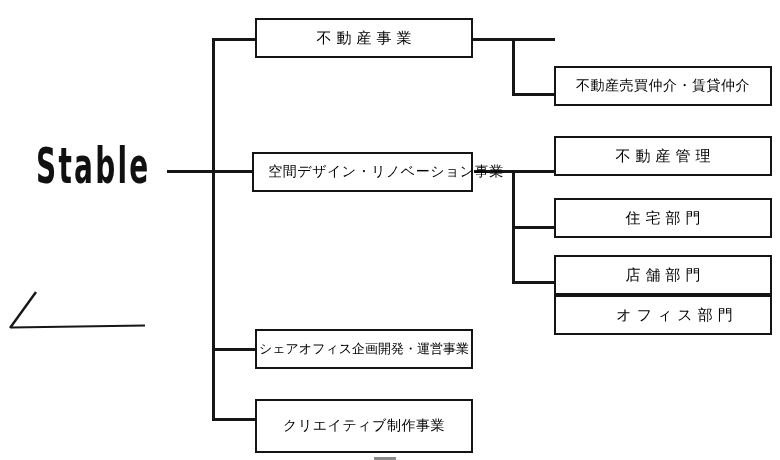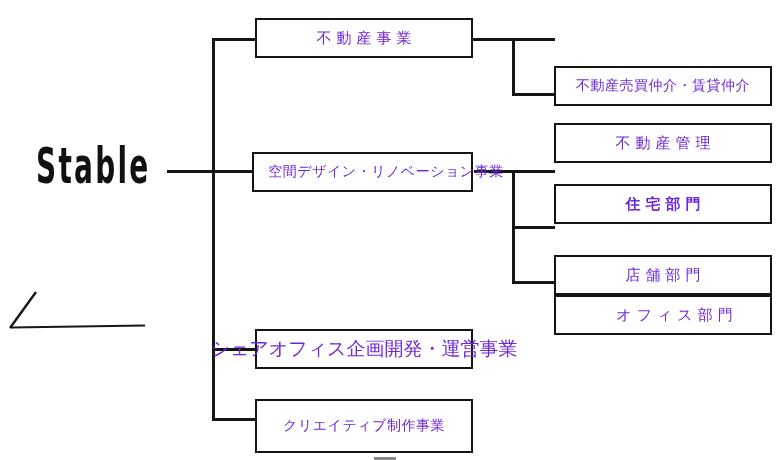--- a/index.html
+++ b/index.html
@@ -52,28 +52,28 @@
   
   .box {
     position: absolute;
     box-sizing: border-box;
     border: 2px solid #141414;
     background: #ffffff;
     display: flex;
     align-items: center;
     justify-content: center;
     text-align: center;
-    color: #6d28d9;
+    color: #000000;
     white-space: nowrap;
   }
   .box-main { left: 255px; width: 218px; height: 40px; }
   .box-sub  { left: 554px; width: 218px; height: 40px; margin-top: 48px; }
   .lbl-spaced { font-size: 15px; letter-spacing: 5px; padding-left: 5px; }
   .lbl-long   { font-size: 14px; letter-spacing: 0.5px; }
-  .lbl-xlong  { font-size: 19px; letter-spacing: 0; text-align: center; }
+  .lbl-xlong  { font-size: 13px; letter-spacing: 0; text-align: center; }
   
   .artifact {
     position: absolute;
     left: 374px;
     top: 457px;
     width: 22px;
     height: 3px;
     background: #8a8a8a;
   }
 </style>
@@ -114,24 +114,24 @@
   <div class="box box-main" style="top:329px;">
     <span class="lbl-xlong">シェアオフィス企画開発・運営事業</span>
   </div>
   <div class="box box-main" style="top:399px; height:54px;">
     <span class="lbl-long">クリエイティブ制作事業</span>
   </div>
 
   <div class="box box-sub" style="top:18px;">
     <span class="lbl-long">不動産売買仲介・賃貸仲介</span>
   </div>
-  <div class="box box-sub" style="top:75px;">
+  <div class="box box-sub" style="top:88px;">
     <span class="lbl-spaced">不動産管理</span>
   </div>
-  <div class="box box-sub" style="top:136px;font-weight:bold;">
+  <div class="box box-sub" style="top:150px;">
     <span class="lbl-spaced">住宅部門</span>
   </div>
   <div class="box box-sub" style="top:207px;">
     <span class="lbl-spaced">店舗部門</span>
   </div>
   <div class="box box-sub" style="top:247px;padding-left:23px;">
     <span class="lbl-spaced">オフィス部門</span>
   </div>
 
   <div class="artifact"></div>

